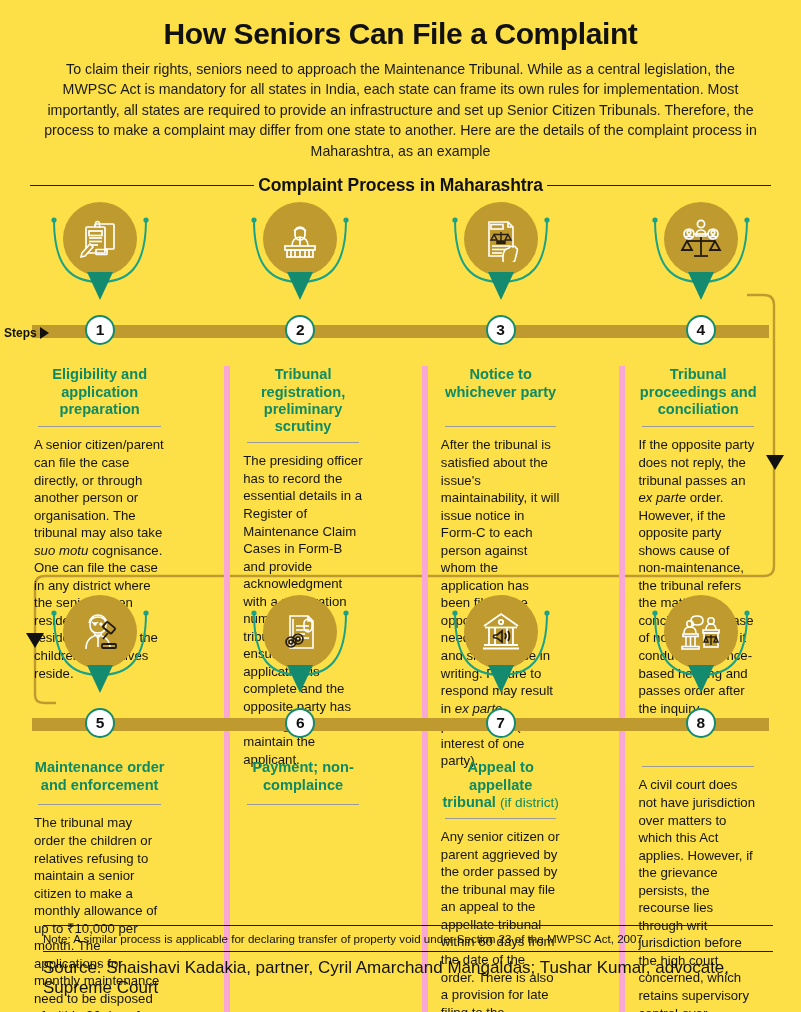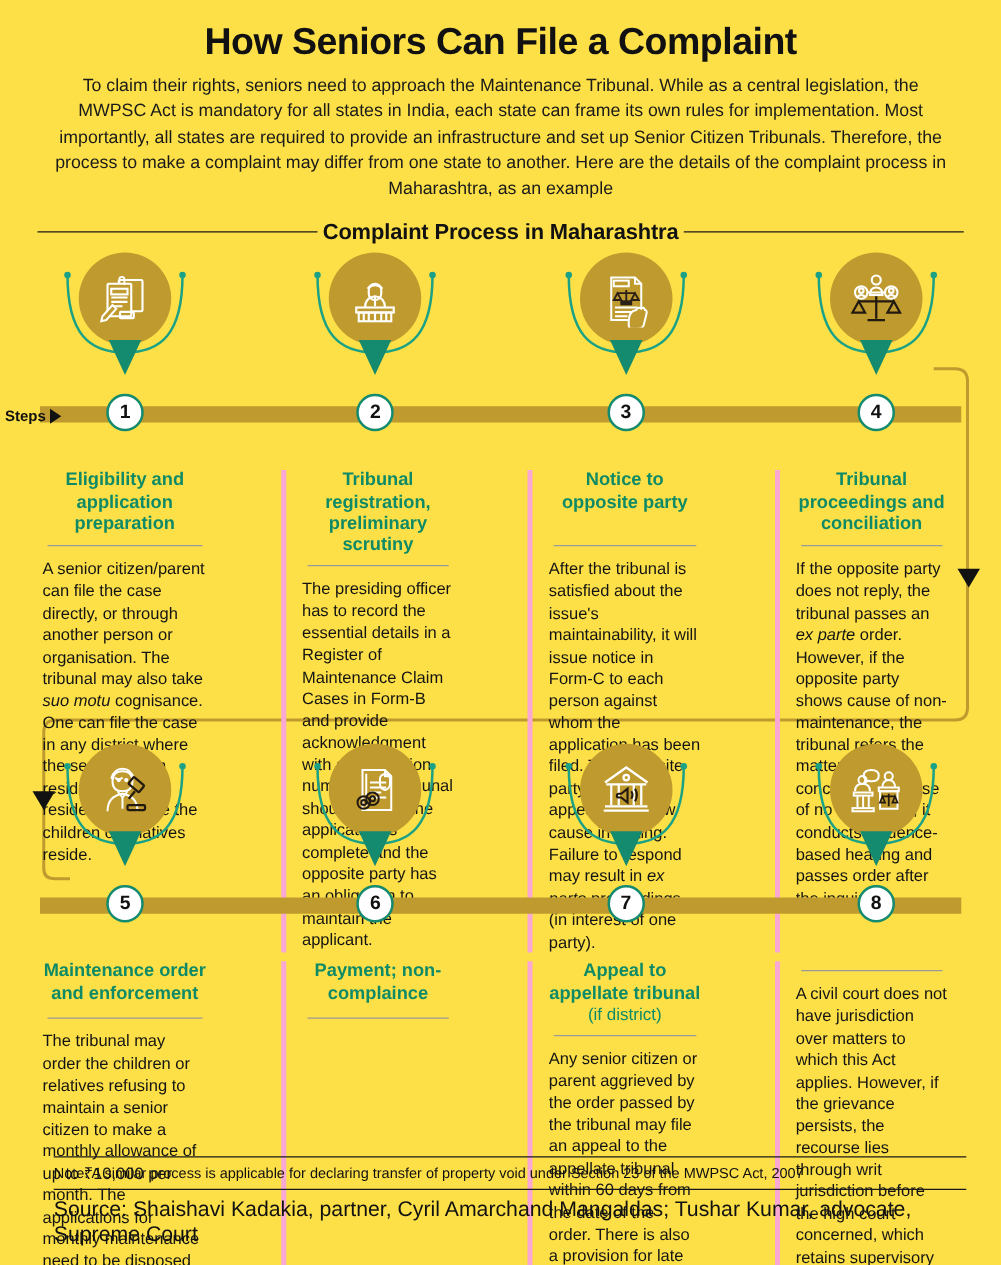--- a/index.html
+++ b/index.html
@@ -152,27 +152,27 @@
     justify-content: center;
     font-size: 15.5px;
     font-weight: bold;
     color: #111111;
     margin-top: 1px;
   }
 
   
   .cols {
     display: flex;
-    margin: 28px 30px 0 30px;
+    margin: 18px 30px 0 30px;
     gap: 46px;
   }
   .col {
     flex: 1 1 25%;
     padding: 0 13px;
-    border-left: 4px solid #f9a8d4;
+    border-left: 6px solid #f9a8d4;
     position: relative;
   }
   .col:first-child { border-left: none; padding-left: 4px; }
   .col-head {
     color: #0f8a66;
     font-weight: bold;
     font-size: 14.6px;
     line-height: 1.18;
     text-align: center;
     min-height: 53px;
@@ -398,21 +398,21 @@
         <div class="col-head">Eligibility and application preparation</div>
         <div class="col-rule"></div>
         <div class="col-body">A senior citizen/parent can file the case directly, or through another person or organisation. The tribunal may also take <em>suo motu</em> cognisance. One can file the case in any district where the senior citizen resides or last resided, or where the children or relatives reside.</div>
       </div>
       <div class="col">
         <div class="col-head">Tribunal registration, preliminary scrutiny</div>
         <div class="col-rule"></div>
         <div class="col-body">The presiding officer has to record the essential details in a Register of Maintenance Claim Cases in Form-B and provide acknowledgment with a registration number. The tribunal should ensure the application is complete and the opposite party has an obligation to maintain the applicant.</div>
       </div>
       <div class="col">
-        <div class="col-head">Notice to opposite party</div>
+        <div class="col-head">Notice to whichever party</div>
         <div class="col-rule"></div>
         <div class="col-body">After the tribunal is satisfied about the issue's maintainability, it will issue notice in Form-C to each person against whom the application has been filed. The opposite party needs to appear and show cause in writing. Failure to respond may result in <em>ex parte</em> proceedings (in interest of one party).</div>
       </div>
       <div class="col">
         <div class="col-head">Tribunal proceedings and conciliation</div>
         <div class="col-rule"></div>
         <div class="col-body">If the opposite party does not reply, the tribunal passes an <em>ex parte</em> order. However, if the opposite party shows cause of non-maintenance, the tribunal refers the matter for conciliation. In case of no settlement, it conducts evidence-based hearing and passes order after the inquiry.</div>
       </div>
     </div>
   </div>

